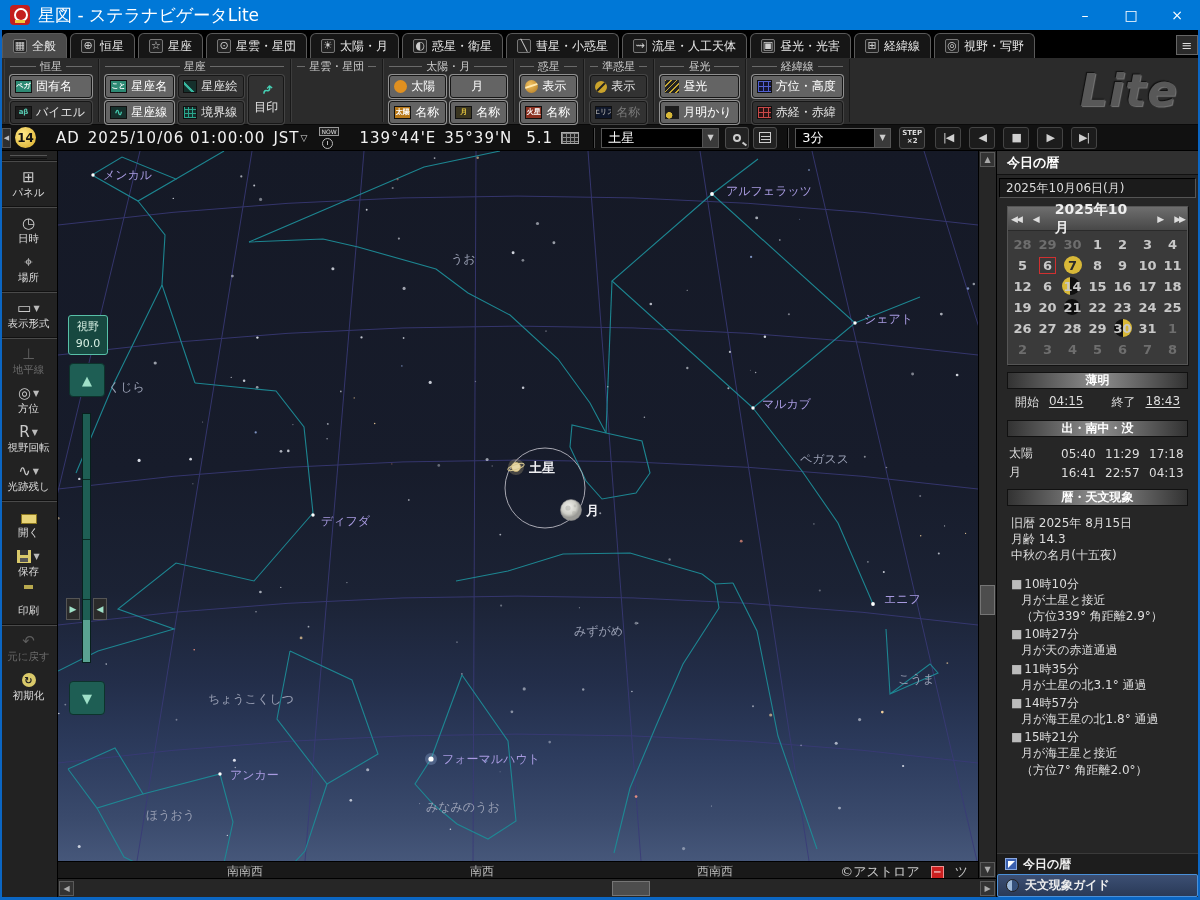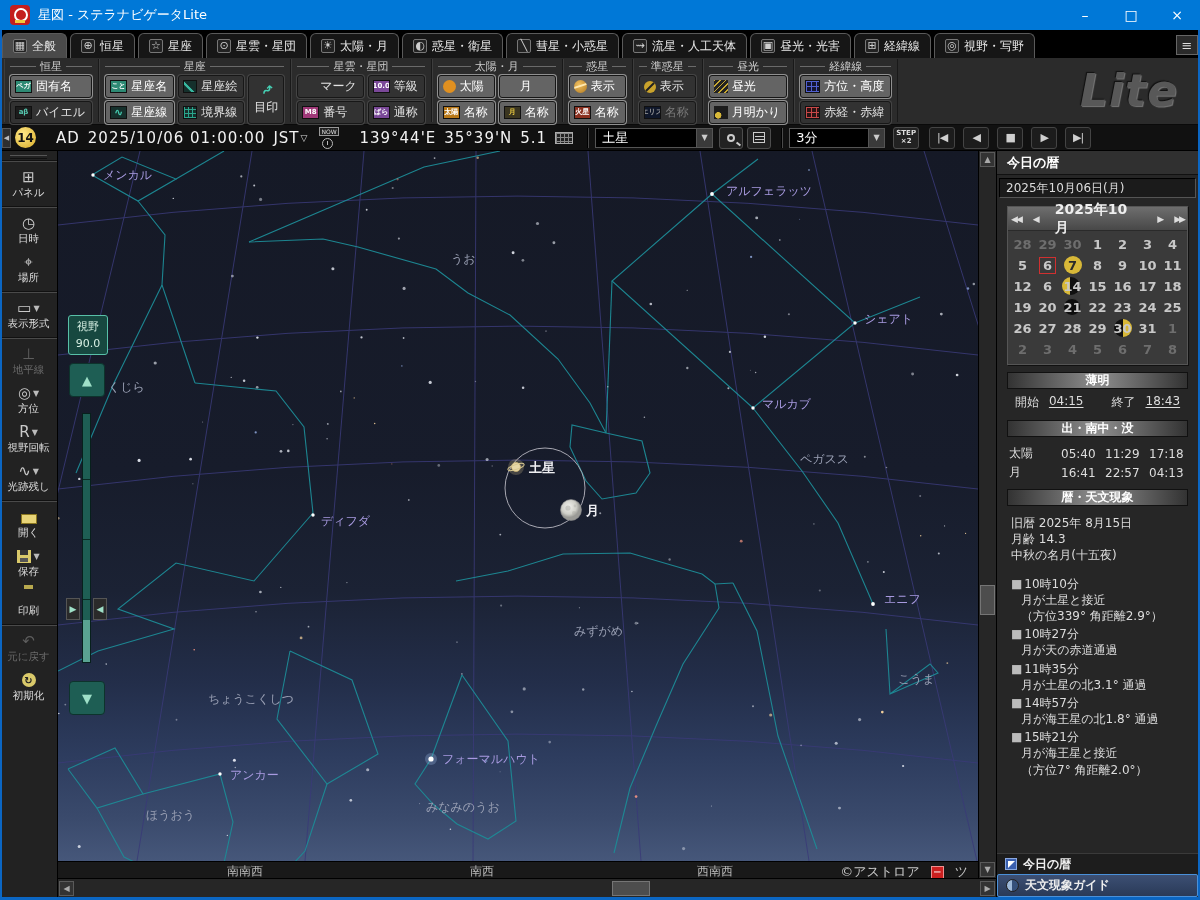--- a/index.html
+++ b/index.html
@@ -8,21 +8,21 @@
   .winborder{position:absolute;pointer-events:none;z-index:99;}
   .wb-l{left:0;top:30px;bottom:0;width:2px;background:#0b66c3;}
   .wb-r{right:0;top:30px;bottom:0;width:2px;background:#0b66c3;}
   .wb-b{left:0;right:0;bottom:0;height:3px;background:#0b66c3;}
 
   
   .titlebar{position:absolute;left:0;top:0;width:1200px;height:30px;background:#0078d7;display:flex;align-items:center;color:#fff;}
   .appicon{width:20px;height:20px;margin:0 8px 0 10px;background:#c41f1f;border-radius:4px;position:relative;flex:none;}
   .appicon:before{content:"";position:absolute;left:4px;top:3px;width:10px;height:10px;border:2px solid #fff;border-radius:50%;}
   .appicon:after{content:"";position:absolute;left:5px;bottom:2px;width:10px;height:3px;background:#f3c93c;}
-  .wtitle{font-size:13px;}
+  .wtitle{font-size:17px;}
   .wctrls{margin-left:auto;display:flex;height:100%;}
   .wbtn{width:46px;height:100%;display:flex;align-items:center;justify-content:center;font-size:14px;color:#fff;}
 
   
   .tabbar{position:absolute;left:0;top:30px;width:1200px;height:28px;background:#000;display:flex;align-items:flex-end;padding:0 2px;}
   .tab{height:25px;display:flex;align-items:center;gap:5px;padding:0 10px;margin-right:3px;background:#161616;border:1px solid #5a5a5a;border-bottom:none;border-radius:6px 6px 0 0;color:#e8e8e8;font-size:12px;white-space:nowrap;}
   .tab.sel{background:#4a4a4a;}
   .tabicon{font-size:11px;color:#cfcfcf;width:14px;text-align:center;border:1px solid #777;border-radius:2px;line-height:12px;height:14px;background:#222;}
   .menu-btn{margin-left:auto;margin-bottom:3px;width:22px;height:20px;background:#2a2a2a;border:1px solid #666;color:#ddd;display:flex;align-items:center;justify-content:center;font-size:13px;}
 
@@ -280,38 +280,20 @@
             <span class="rlbl">目印</span>
           </div>
         </div>
       </div>
       <div class="rgroup">
         <div class="rtitle">
           <span class="rline"></span>
           <span>星雲・星団</span>
           <span class="rline"></span>
         </div>
-        <div class="rbody">
-          <div class="rbtn">
-            <span class="ric sh-ellipse noborder"></span>
-            <span class="rlbl">マーク</span>
-          </div>
-          <div class="rbtn">
-            <span class="ric " style="background: rgb(160, 56, 120); color: rgb(255, 255, 255);">M8</span>
-            <span class="rlbl">番号</span>
-          </div>
-          <div class="rbtn">
-            <span class="ric " style="background: rgb(122, 72, 152); color: rgb(255, 255, 255);">10.0</span>
-            <span class="rlbl">等級</span>
-          </div>
-          <div class="rbtn">
-            <span class="ric " style="background: rgb(122, 72, 152); color: rgb(255, 255, 255);">ばら</span>
-            <span class="rlbl">通称</span>
-          </div>
-        </div>
       </div>
       <div class="rgroup">
         <div class="rtitle">
           <span class="rline"></span>
           <span>太陽・月</span>
           <span class="rline"></span>
         </div>
         <div class="rbody">
           <div class="rbtn on">
             <span class="ric sh-circle noborder" style="background: rgb(224, 144, 32);"></span>
@@ -408,21 +390,21 @@
     <span class="tseg">AD</span>
     <span class="tseg" style="margin-left:8px">2025/10/06  01:00:00</span>
     <span class="tseg" style="margin-left:8px">JST</span>
     <span class="tzcaret">▽</span>
     <span class="nowicon">
         <span class="nw">NOW</span>
         <span class="clk"></span>
       </span>
     <span class="tseg">139°44'E</span>
     <span class="tseg" style="margin-left:8px">35°39'N</span>
-    <span class="tseg" style="margin-left:8px">5.1</span>
+    <span class="tseg" style="margin-left:14px">5.1</span>
     <span class="kbicon"></span>
     <div class="vsep"></div>
     <div class="combo target-combo">
       <span class="cval">土星</span>
       <span class="cbtn">▼</span>
     </div>
     <div class="iconbtn">
         <span class="searchglyph"></span>
       </div>
     <div class="iconbtn">

